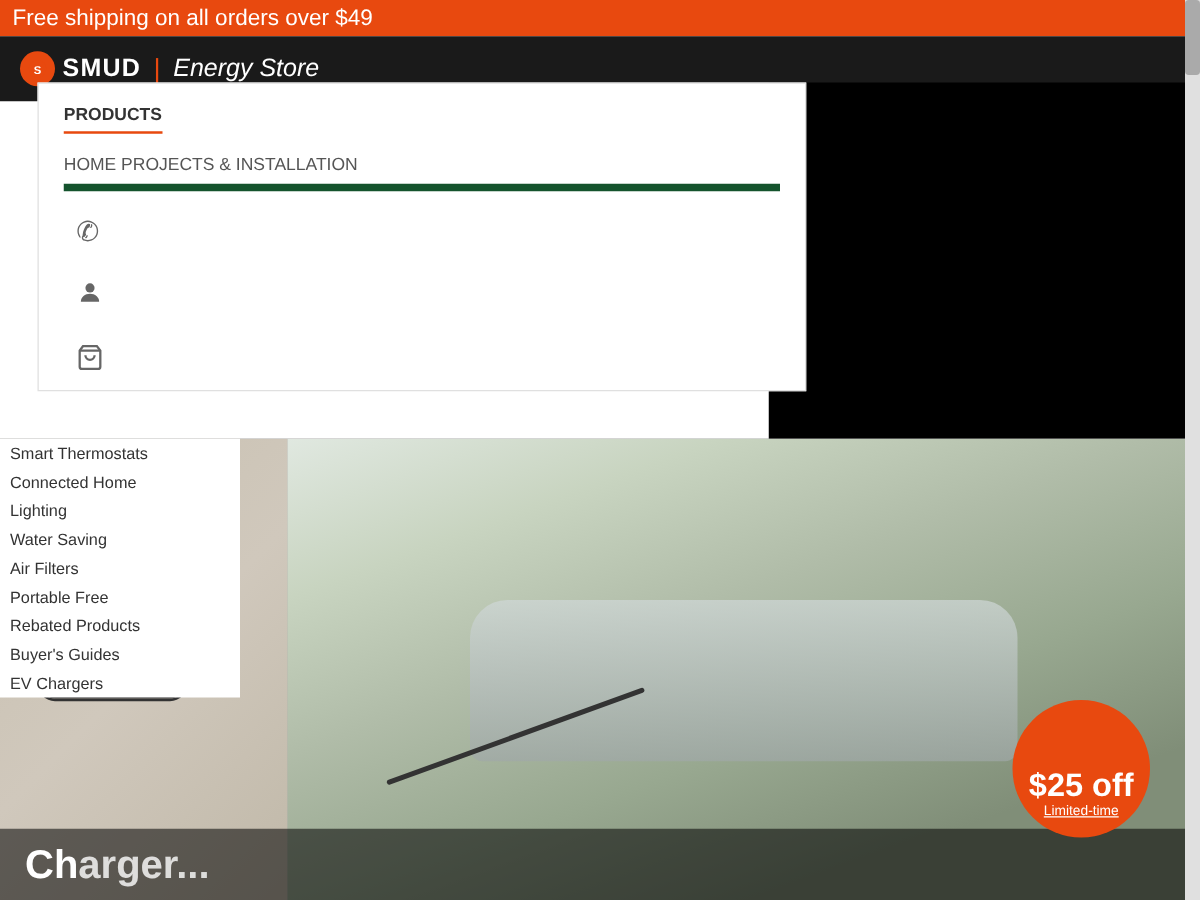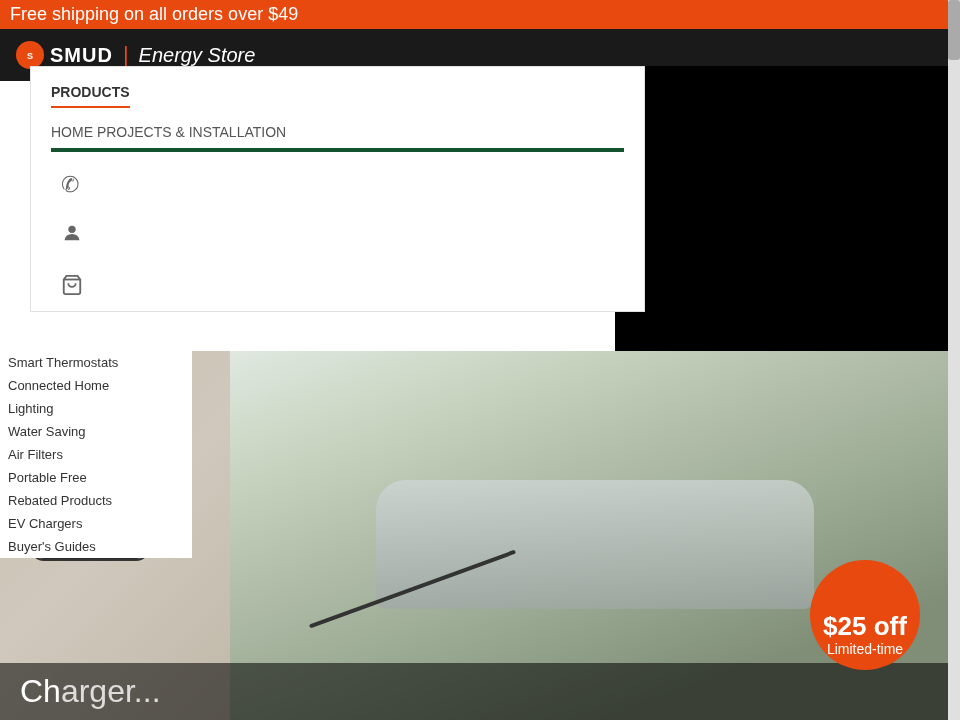--- a/index.html
+++ b/index.html
@@ -80,21 +80,21 @@
       color: #333;
       border-bottom: 2px solid #e8490f;
       padding-bottom: 6px;
       display: inline-block;
       margin-bottom: 16px;
     }
 
     .home-projects-label {
       font-size: 14px;
       color: #555;
-      border-bottom: 4px solid #14532d;
+      border-bottom: 6px solid #14532d;
       padding-bottom: 8px;
       margin-bottom: 20px;
     }
 
     .icon-row {
       display: flex;
       flex-direction: column;
       gap: 24px;
       padding-left: 10px;
     }
@@ -213,21 +213,21 @@
       bottom: 0;
       left: 0;
       right: 0;
       background: rgba(0,0,0,0.55);
       padding: 10px 20px;
     }
 
     .hero-title {
       color: white;
       font-size: 32px;
-      font-weight: normal;
+      font-weight: bold;
     }
 
     
     .discount-badge {
       position: absolute;
       right: 40px;
       bottom: 50px;
       width: 110px;
       height: 110px;
       background-color: #e8490f;
@@ -242,23 +242,24 @@
     }
 
     .badge-amount {
       font-size: 26px;
       font-weight: bold;
       line-height: 1;
       margin-top: 41px;
     }
 
     .badge-label {
-      font-size: 14px;
+      font-size: 11px;
       line-height: 1.2;
       margin-top: 2px;
+      text-decoration: underline;
     }
 
     
     .scrollbar {
       position: absolute;
       right: 0;
       top: 0;
       width: 12px;
       height: 100%;
       background: #e0e0e0;
@@ -317,22 +318,22 @@
 <div class="black-area"></div>
 
 <div class="sidebar-nav">
   <a>Smart Thermostats</a>
   <a>Connected Home</a>
   <a>Lighting</a>
   <a>Water Saving</a>
   <a>Air Filters</a>
   <a>Portable Free</a>
   <a>Rebated Products</a>
+  <a>Buyer's Guides</a>
   <a>EV Chargers</a>
-  <a>Buyer's Guides</a>
 </div>
 
 <div class="hero-area">
 
   <div class="hero-phone-area">
     <div class="phone-mockup">
       <div class="phone-screen">
         <div style="color:#aaa; font-size:8px; margin-bottom:4px;">Charger Device</div>
         <div style="color:#00cc44; font-size:8px; margin-bottom:8px;">Charging</div>
         <div class="phone-charging-circle">

